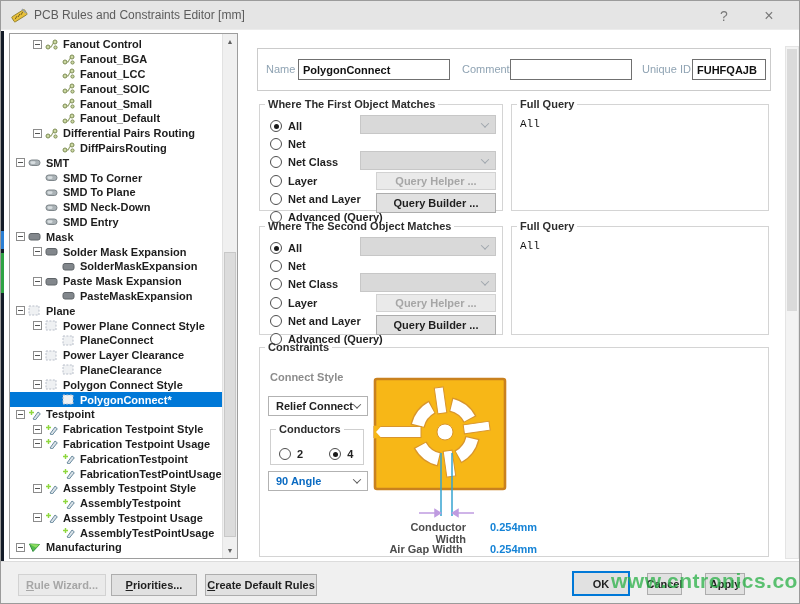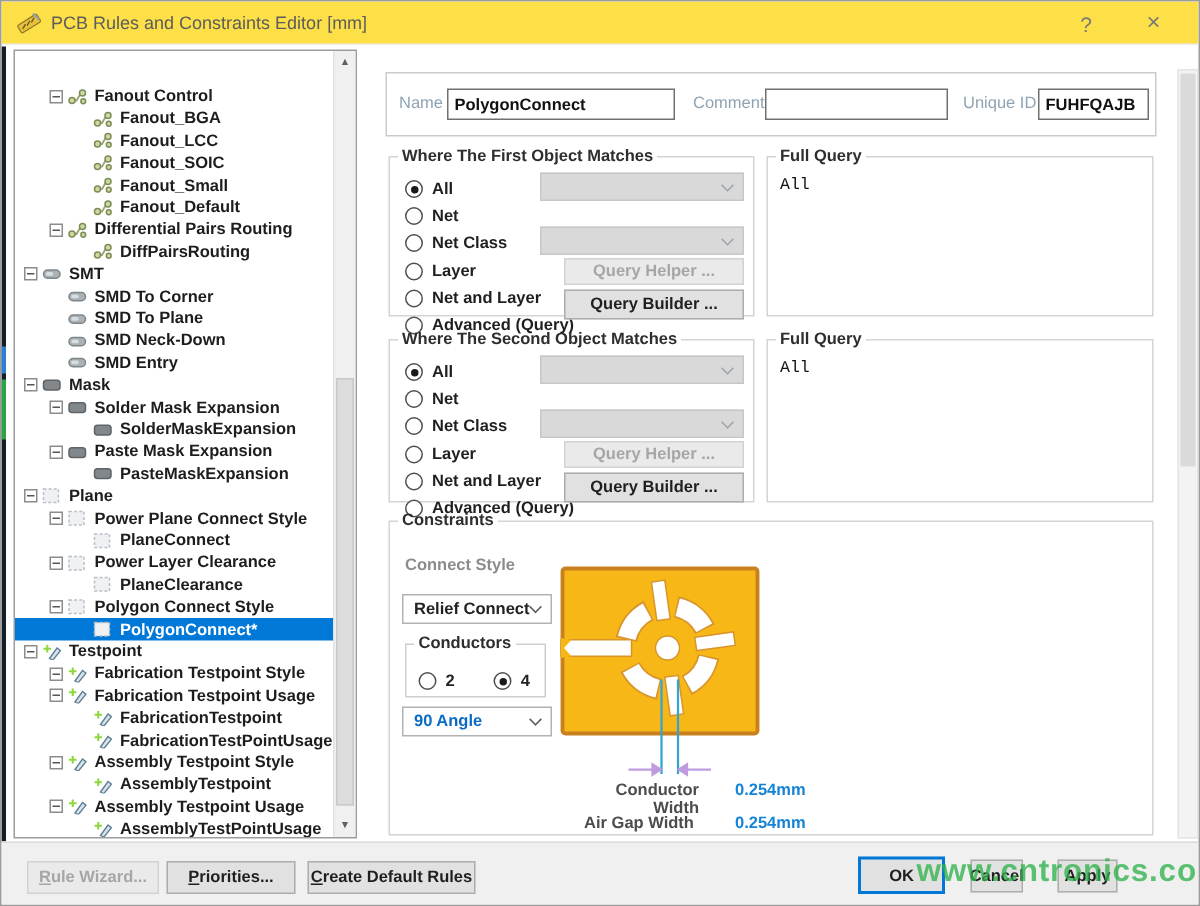--- a/index.html
+++ b/index.html
@@ -3,21 +3,21 @@
 <meta charset="utf-8">
 <style>
   * { box-sizing: border-box; }
   html,body { margin:0; padding:0; background:#cfd3d8; }
   .stage {
     position:relative; width:800px; height:604px; background:#fff;
     border:1px solid #9b9b9b; overflow:hidden;
     font-family:"Liberation Sans", sans-serif; color:#222;
   }
   
-  .titlebar { position:absolute; left:0; top:0; width:100%; height:29px; background:#fde047; border-bottom:1px solid #ececec; }
+  .titlebar { position:absolute; left:0; top:0; width:100%; height:29px; background:#e5e5e5; border-bottom:1px solid #ececec; }
   .app-icon { position:absolute; left:10px; top:6px; width:17px; height:17px; }
   .title-text { position:absolute; left:33px; top:7px; font-size:12px; color:#5c5c5c; }
   .winbtn { position:absolute; top:3px; width:30px; height:23px; display:flex; align-items:center; justify-content:center; color:#7a7a7a; font-size:14px; cursor:default; }
   .winbtn.help { right:60px; }
   .winbtn.close { right:15px; font-size:16px; }
   
   .edge-strip { position:absolute; left:0; top:30px; width:3px; height:530px; background:#141c28; }
   .edge-strip .seg1 { position:absolute; left:0; top:200px; width:3px; height:18px; background:#2b7fd4; }
   .edge-strip .seg2 { position:absolute; left:0; top:222px; width:3px; height:40px; background:#2ea344; }
   
@@ -81,21 +81,21 @@
     <div class="winbtn close">×</div>
   </div>
 
   <div class="edge-strip">
       <div class="seg1"></div>
       <div class="seg2"></div>
     </div>
 
   <div class="tree-panel">
     <div class="tree-rows">
-        <div class="tree-row" style="padding-left: 23px; margin-top: 20px;">
+        <div class="tree-row" style="padding-left: 23px;">
           <span class="ebox"></span>
           <span class="ticon">
             <svg width="13" height="11" viewBox="0 0 13 11">
               <path d="M2 8 L6 8 L9 3 L12 3" fill="none" stroke="#97a66f" stroke-width="1.2"></path>
               <circle cx="3" cy="8" r="2" fill="#cdd9a4" stroke="#7d8c55"></circle>
               <circle cx="10" cy="3" r="2" fill="#cdd9a4" stroke="#7d8c55"></circle>
               <circle cx="10.5" cy="8.5" r="1.6" fill="#cdd9a4" stroke="#7d8c55"></circle>
             </svg>
           </span>
           <span class="tlabel">Fanout Control</span>

